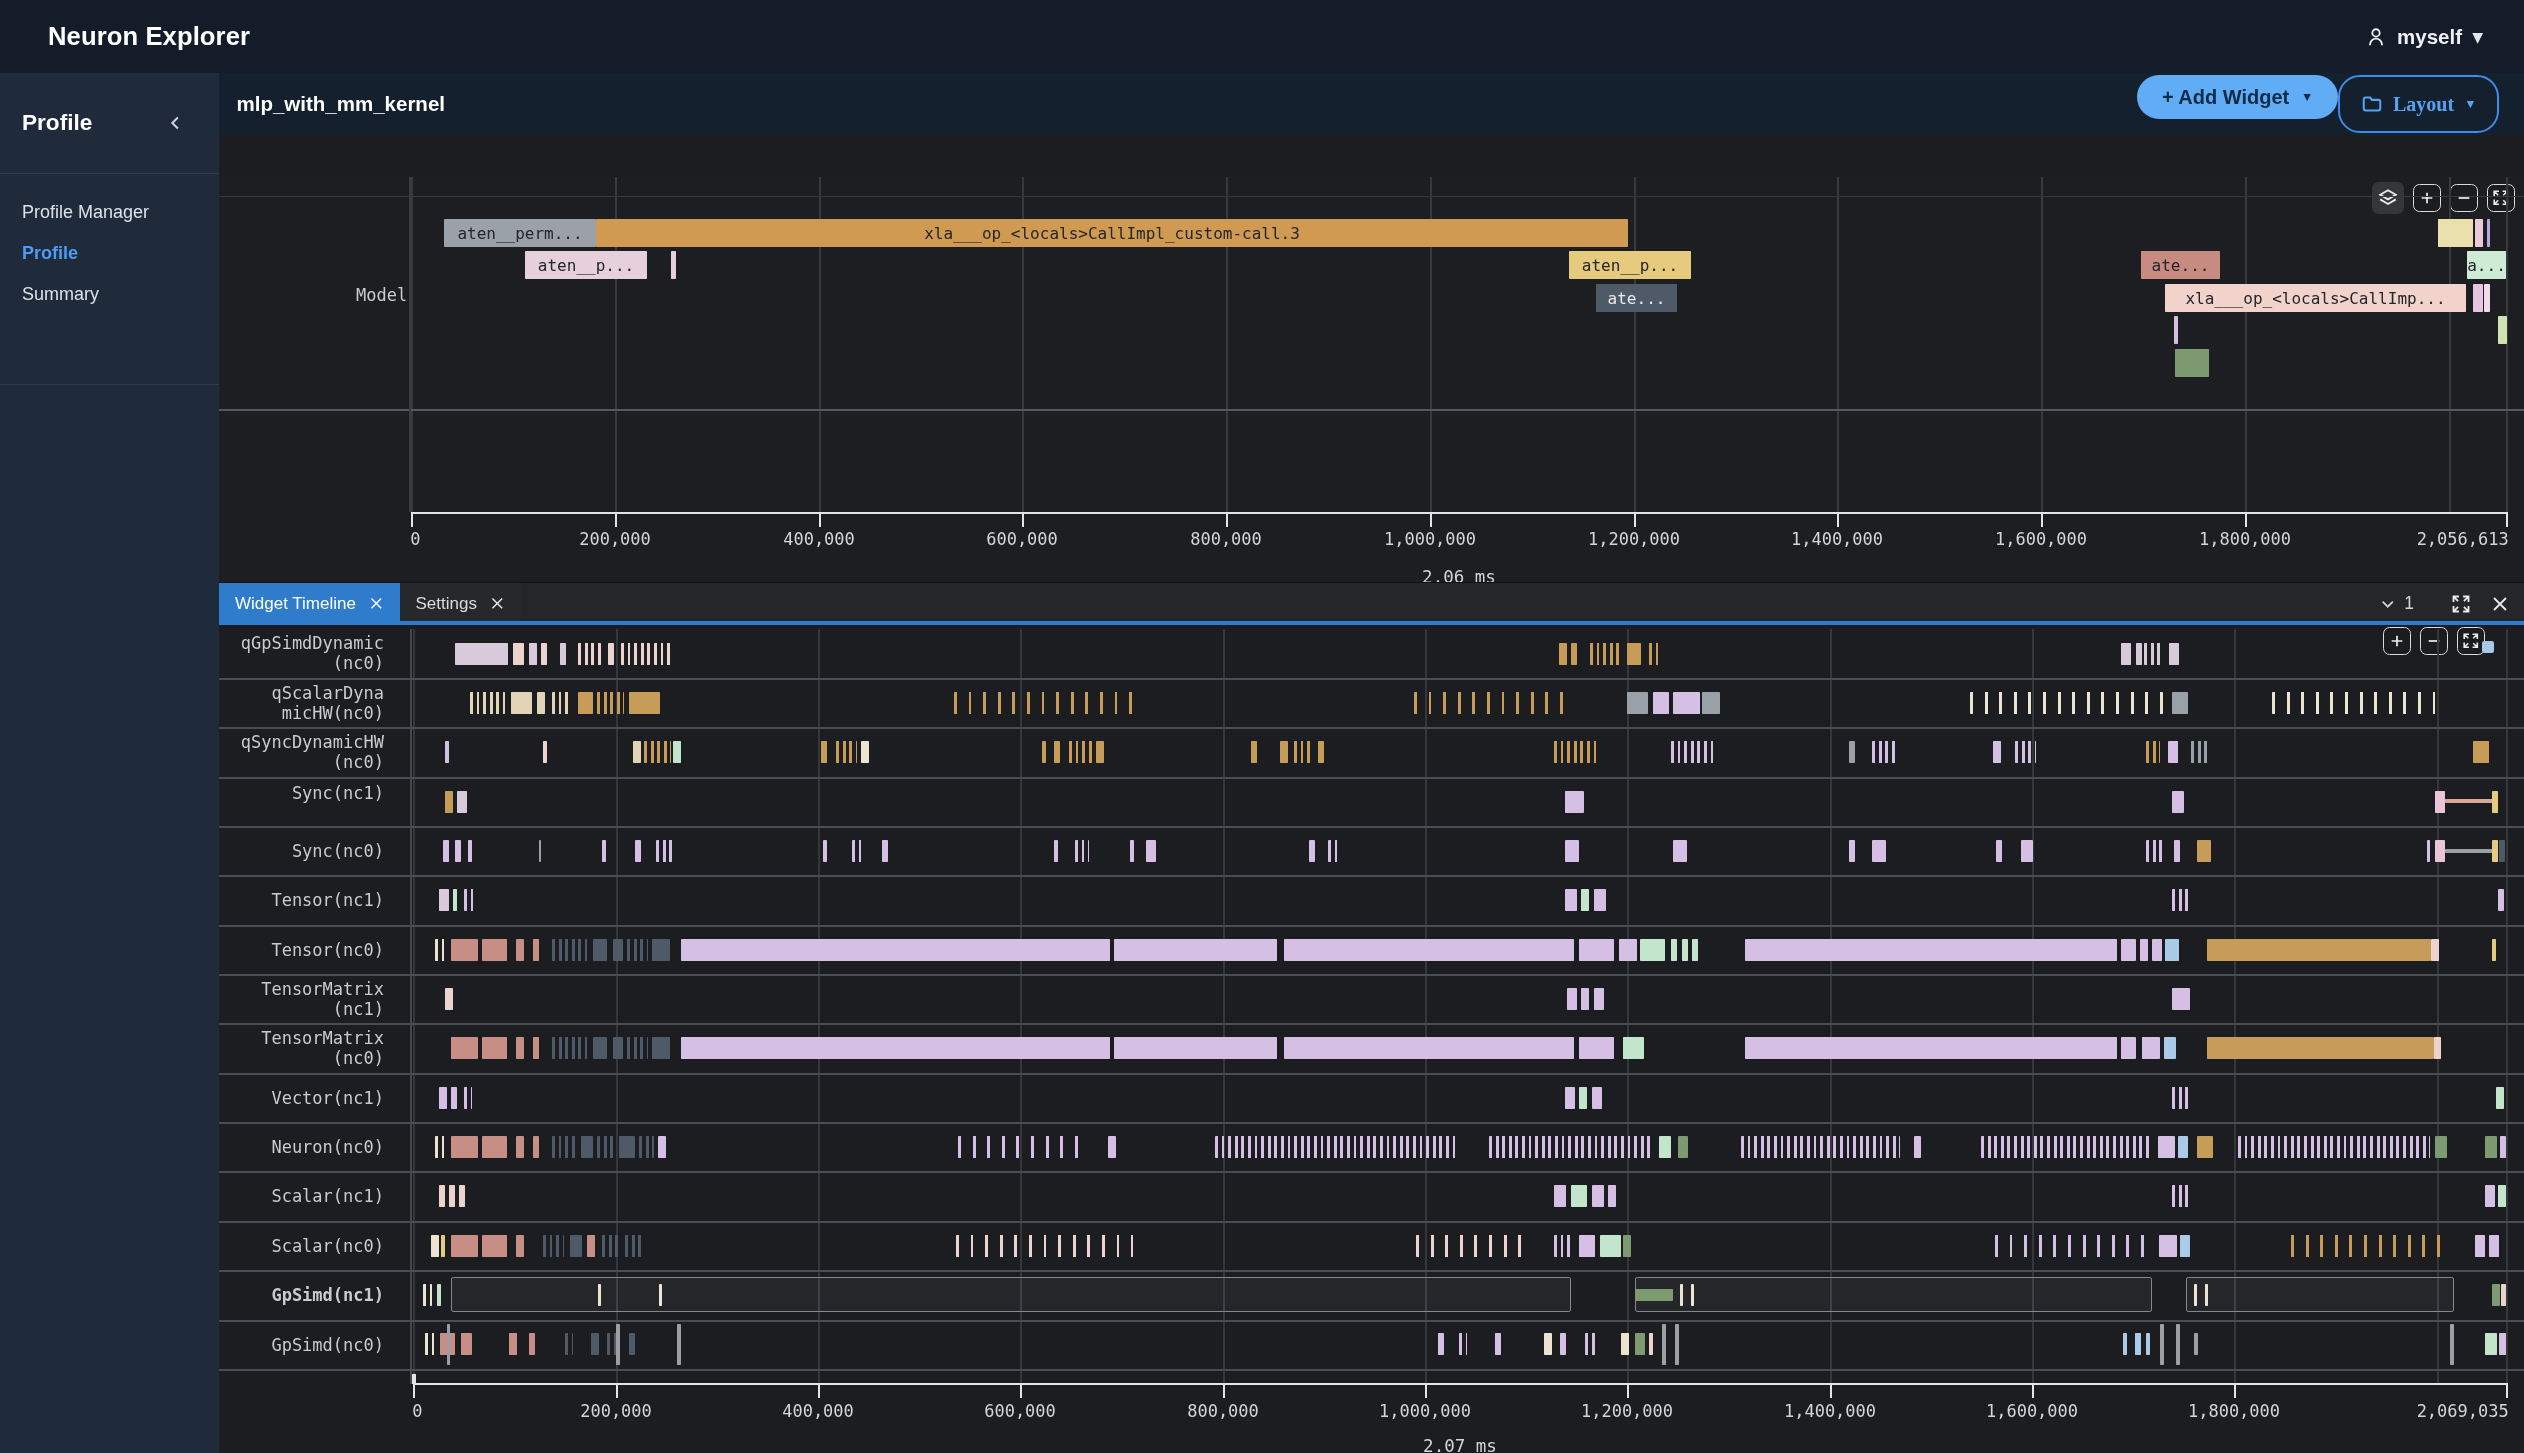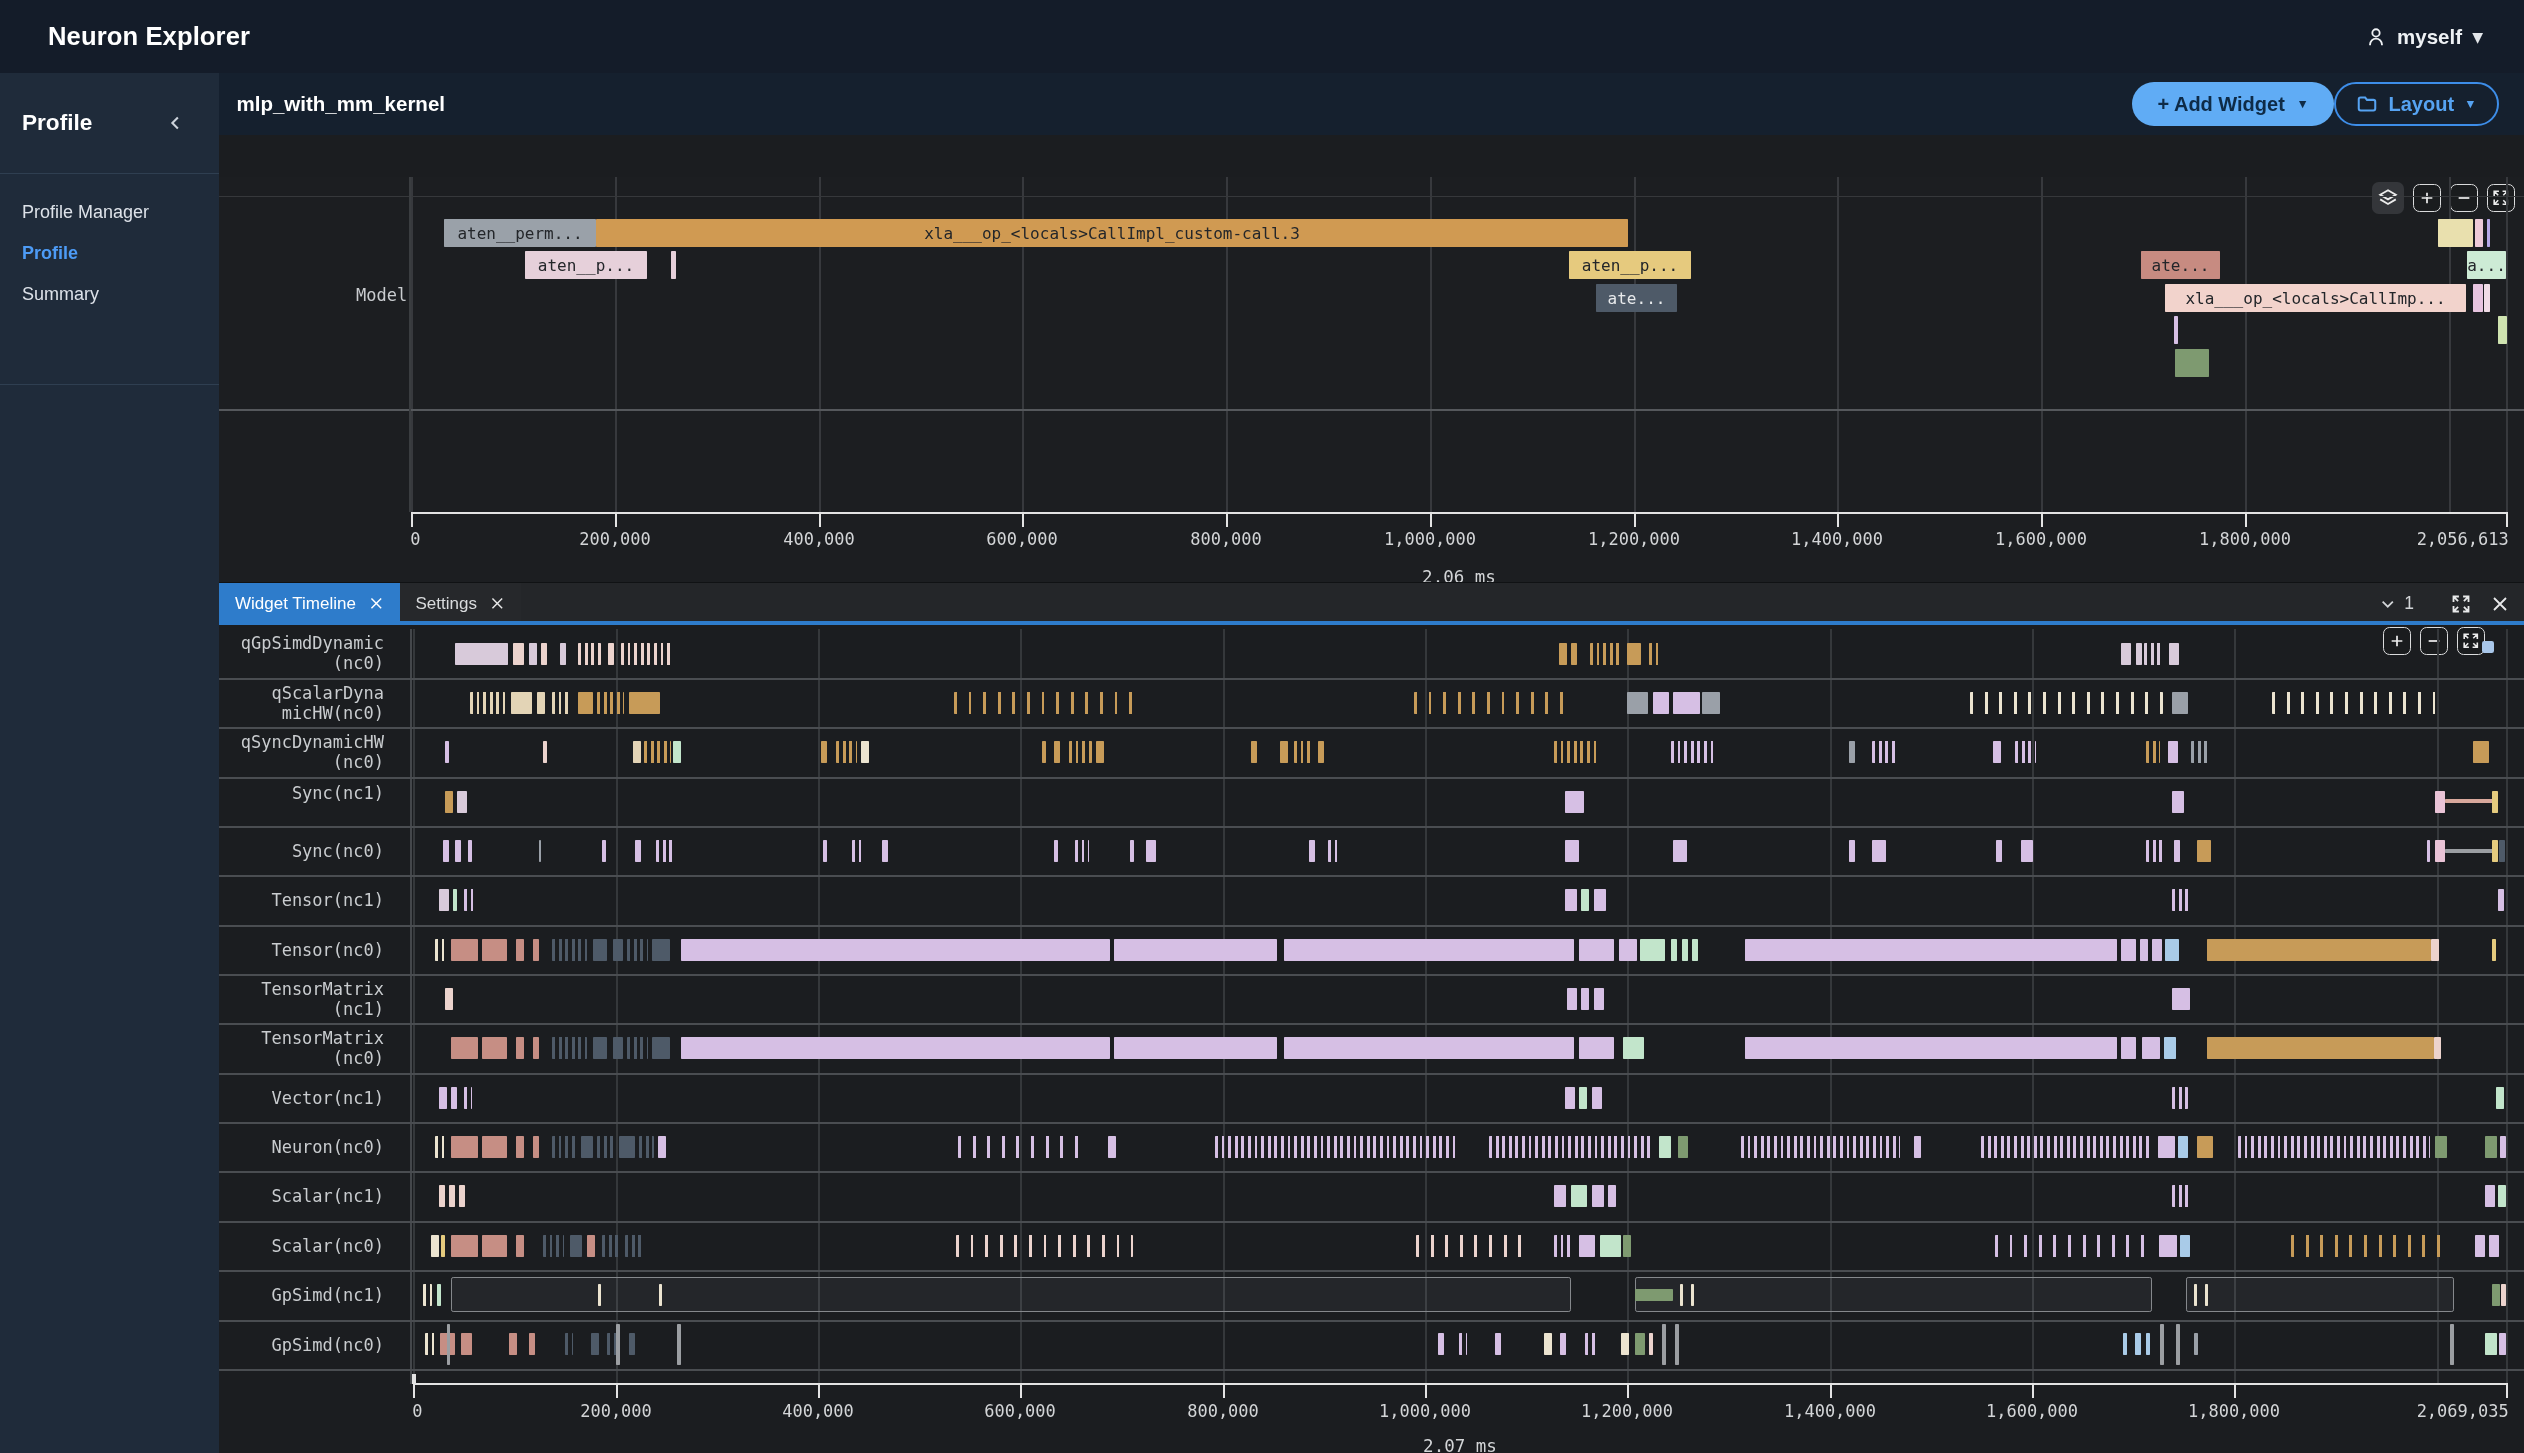--- a/index.html
+++ b/index.html
@@ -21,21 +21,21 @@
   .sidebar-nav{padding-top:17.5px;padding-bottom:69px;border-bottom:0.7px solid #2f3f51;}
   .nav-item{height:41px;display:flex;align-items:center;padding-left:22px;font-size:18px;color:#dde2e9;cursor:pointer;}
   .nav-item.active{color:#4d9bf5;font-weight:bold;}
 
   
   .main-header{position:absolute;left:219px;top:73px;width:2306px;height:62px;background:#15202e;display:flex;align-items:center;}
   .doc-title{margin-left:17.5px;font-size:20.5px;font-weight:bold;color:#ffffff;}
   .header-actions{margin-left:auto;margin-right:26px;display:flex;align-items:flex-start;}
   .btn-add{height:44px;padding:0 25px;border-radius:22px;background:#60acf5;color:#0e2b47;font-size:20px;font-weight:bold;display:flex;align-items:center;gap:11.7px;border:none;cursor:pointer;font-family:inherit;}
   .btn-add .caret{font-size:12.4px;}
-  .btn-layout{height:44px;padding:0 20.5px;border-radius:22px;background:transparent;border:2.2px solid #3d8de8;color:#56a3f2;font-size:20px;font-weight:bold;display:flex;align-items:center;gap:10.2px;cursor:pointer;font-family:Liberation Sans, sans-serif;}
+  .btn-layout{height:58px;padding:0 20.5px;border-radius:22px;background:transparent;border:2.2px solid #3d8de8;color:#56a3f2;font-size:20px;font-weight:bold;display:flex;align-items:center;gap:10.2px;cursor:pointer;font-family:Liberation Serif, serif;}
   .btn-layout .caret{font-size:12.4px;color:#56a3f2;}
 
   
   .tabstrip{position:absolute;left:219px;width:2306px;background:#242629;display:flex;align-items:stretch;}
   .h-tabstrip{top:135px;height:42px;}
   .d-tabstrip{top:582px;height:42px;border-top:1.5px solid #101214;box-sizing:border-box;}
   .tab{display:flex;align-items:center;gap:13px;padding:0 16px;font-size:17px;color:#d9dbdd;cursor:pointer;}
   .tab.h-active{background:#3a3d41;}
   .tab.d-active{background:#2e7ccb;color:#ffffff;}
   .tab.d-idle{background:#26282b;}
@@ -548,21 +548,21 @@
       <div class="seg" style="left: 1360px; width: 16px; background: rgb(214, 191, 228); top: 610px; height: 22px;"></div>
       <div class="seg" style="left: 1381px; width: 21px; background: rgb(194, 229, 203); top: 610px; height: 22px;"></div>
       <div class="seg" style="left: 1404px; width: 8px; background: rgb(126, 154, 112); top: 610px; height: 22px;"></div>
       <div class="seg" style="left: 1776px; width: 161px; background-image: repeating-linear-gradient(90deg, rgb(214, 191, 228) 0px, rgb(214, 191, 228) 2.9px, transparent 2.9px, transparent 14.6px); top: 610px; height: 22px;"></div>
       <div class="seg" style="left: 1940px; width: 18px; background: rgb(214, 191, 228); top: 610px; height: 22px;"></div>
       <div class="seg" style="left: 1961px; width: 10px; background: rgb(169, 203, 232); top: 610px; height: 22px;"></div>
       <div class="seg" style="left: 2072px; width: 158px; background-image: repeating-linear-gradient(90deg, rgb(199, 155, 88) 0px, rgb(199, 155, 88) 2.9px, transparent 2.9px, transparent 14.6px); top: 610px; height: 22px;"></div>
       <div class="seg" style="left: 2256px; width: 10px; background: rgb(214, 191, 228); top: 610px; height: 22px;"></div>
       <div class="seg" style="left: 2270px; width: 10px; background: rgb(214, 191, 228); top: 610px; height: 22px;"></div>
       <div class="rowsep" style="top: 645px;"></div>
-      <div class="row-label mono" style="top: 645px; height: 49px;">
+      <div class="row-label mono" style="top: 645px; height: 49px; font-weight: bold;">
         <div>GpSimd(nc1)</div>
       </div>
       <div class="seg" style="left: 204px; width: 9px; background-image: repeating-linear-gradient(90deg, rgb(236, 228, 208) 0px, rgb(236, 228, 208) 2.9px, transparent 2.9px, transparent 6.6px); top: 659px; height: 22px;"></div>
       <div class="seg" style="left: 218px; width: 4px; background: rgb(194, 229, 203); top: 659px; height: 22px;"></div>
       <div class="seg" style="left: 232px; width: 1120px; border: 1.5px solid rgb(133, 136, 140); background: rgba(220, 222, 226, 0.05); box-sizing: border-box; border-radius: 2.2px; top: 652px; height: 35px;"></div>
       <div class="seg" style="left: 379px; width: 3.1px; background: rgb(236, 228, 208); top: 659px; height: 22px;"></div>
       <div class="seg" style="left: 440px; width: 3.1px; background: rgb(236, 228, 208); top: 659px; height: 22px;"></div>
       <div class="seg" style="left: 1416px; width: 517px; border: 1.5px solid rgb(133, 136, 140); background: rgba(220, 222, 226, 0.05); box-sizing: border-box; border-radius: 2.2px; top: 652px; height: 35px;"></div>
       <div class="seg" style="left: 1416px; width: 38px; background: rgb(126, 154, 112); top: 664px; height: 11.7px;"></div>
       <div class="seg" style="left: 1461px; width: 3.1px; background: rgb(236, 228, 208); top: 659px; height: 22px;"></div>

